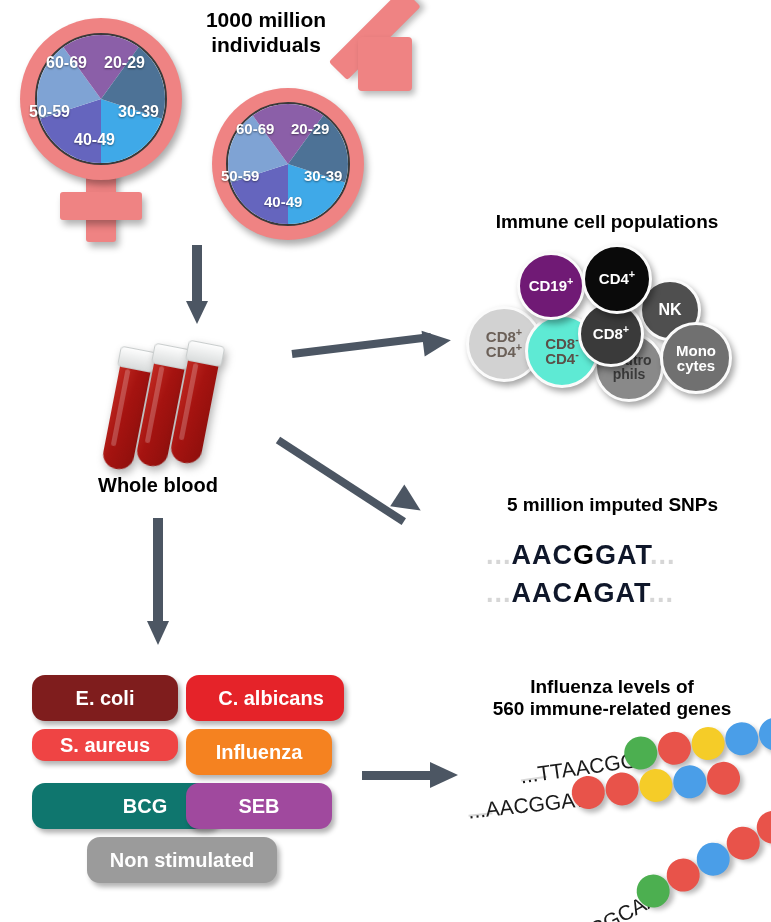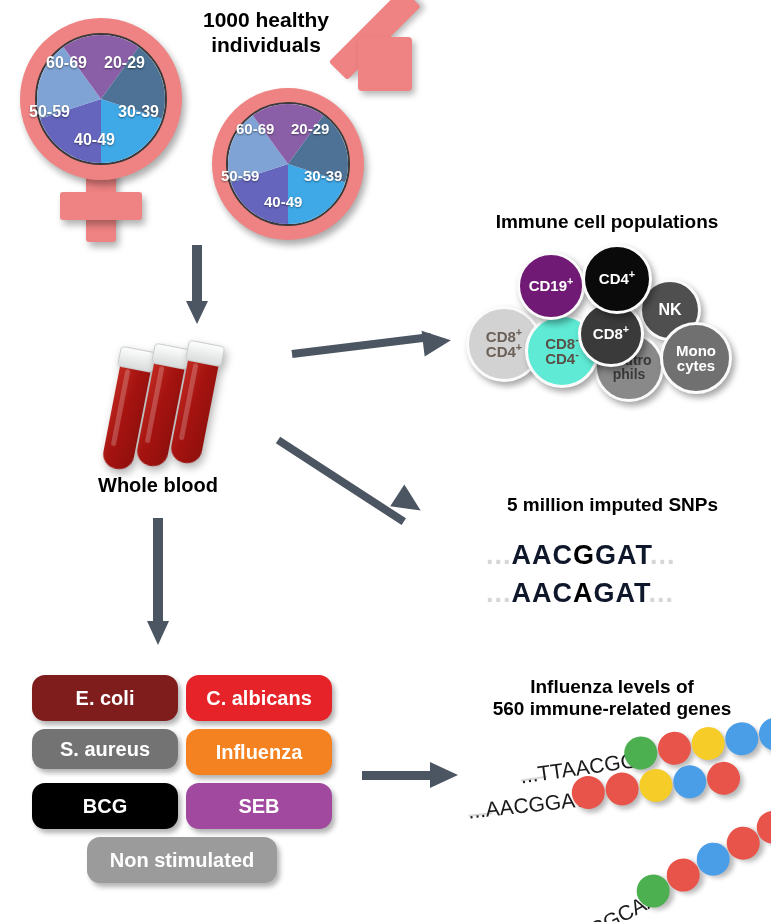--- a/index.html
+++ b/index.html
@@ -63,21 +63,21 @@
   .seqtxt{position:absolute;white-space:nowrap;color:#1a1a1a;font-weight:normal;
           font-family:"Liberation Sans","DejaVu Sans",sans-serif;}
   .seqrule{position:absolute;height:2px;background:#d8d8d8;}
   .bead{position:absolute;border-radius:50%;
         box-shadow:3px 4px 5px rgba(0,0,0,.28);}
 </style>
 </head>
 <body>
 
 <div class="ttl abs" style="left:176px;top:8px;width:180px;font-size:21px;">
-  <div>1000 healthy</div>
+  <div>1000 million</div>
   <div>individuals</div>
 </div>
 
 <div class="gsym" style="left:8px;top:14px;width:190px;height:230px;">
   <div class="fstem" style="left:78px;top:150px;width:30px;height:78px;border-radius:3px;"></div>
   <div class="fstem" style="left:52px;top:178px;width:82px;height:28px;border-radius:3px;"></div>
   <div class="ring" style="left:12px;top:4px;width:162px;height:162px;"></div>
   <div class="pieholder" style="left:27px;top:19px;width:132px;height:132px;">
     <div class="slice" style="background:#3fa9e8;transform:rotate(0deg) skewY(18deg);"></div>
     <div class="slice" style="background:#6565be;transform:rotate(72deg) skewY(18deg);"></div>
@@ -224,30 +224,30 @@
 <div class="arrow" style="left:146px;top:518px;width:26px;height:130px;">
   <div class="ashaft" style="left:7px;top:0;width:10px;height:108px;"></div>
   <div class="ahead" style="left:1px;top:103px;border-left:11px solid transparent;
               border-right:11px solid transparent;border-top:24px solid #4c5663;"></div>
 </div>
 
 <div class="abs" style="left:32px;top:675px;width:310px;height:220px;">
   <div class="pill" style="left:0px;top:0px;width:146px;height:46px;background:#7f1d1d;font-size:20px;">
     <span>E. coli</span>
   </div>
-  <div class="pill" style="left:154px;top:0px;width:146px;height:46px;background:#e52329;font-size:20px;">
+  <div class="pill" style="left:154px;top:0px;width:146px;height:46px;background:#e52329;font-size:20px;padding-left:12px;">
     <span>C. albicans</span>
   </div>
-  <div class="pill" style="left:0px;top:54px;width:146px;height:40px;background:#737373;font-size:20px;">
+  <div class="pill" style="left:0px;top:54px;width:146px;height:32px;background:#ef4444;font-size:20px;">
     <span>S. aureus</span>
   </div>
   <div class="pill" style="left:154px;top:54px;width:146px;height:46px;background:#f58220;font-size:20px;">
     <span>Influenza</span>
   </div>
-  <div class="pill" style="left:0px;top:108px;width:146px;height:46px;background:#000000;font-size:20px;">
+  <div class="pill" style="left:0px;top:108px;width:146px;height:46px;background:#0f766e;font-size:20px;padding-left:40px;">
     <span>BCG</span>
   </div>
   <div class="pill" style="left:154px;top:108px;width:146px;height:46px;background:#a0499e;font-size:20px;">
     <span>SEB</span>
   </div>
   <div class="pill" style="left:55px;top:162px;width:190px;height:46px;background:#9b9b9b;font-size:20px;">
     <span>Non stimulated</span>
   </div>
 </div>
 

